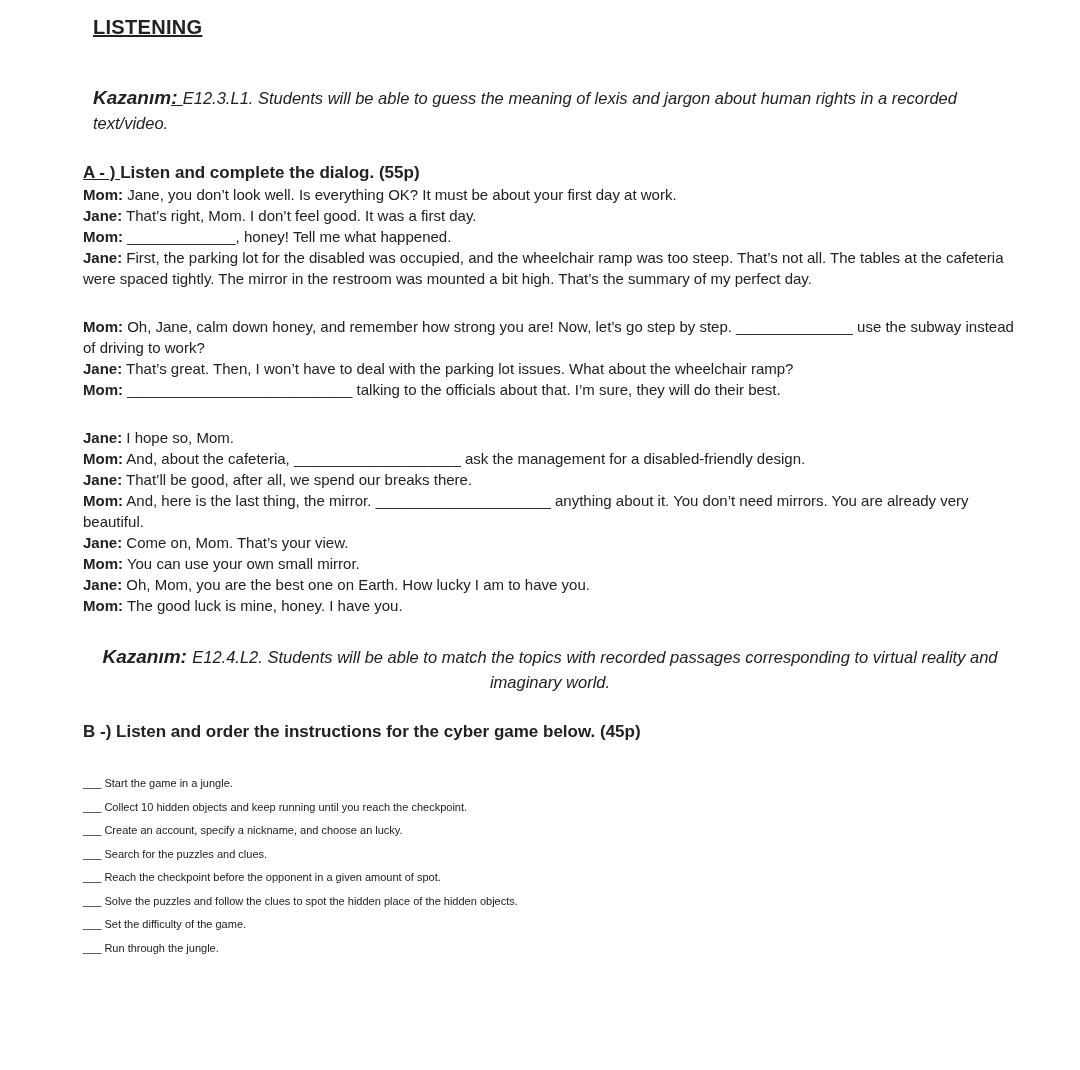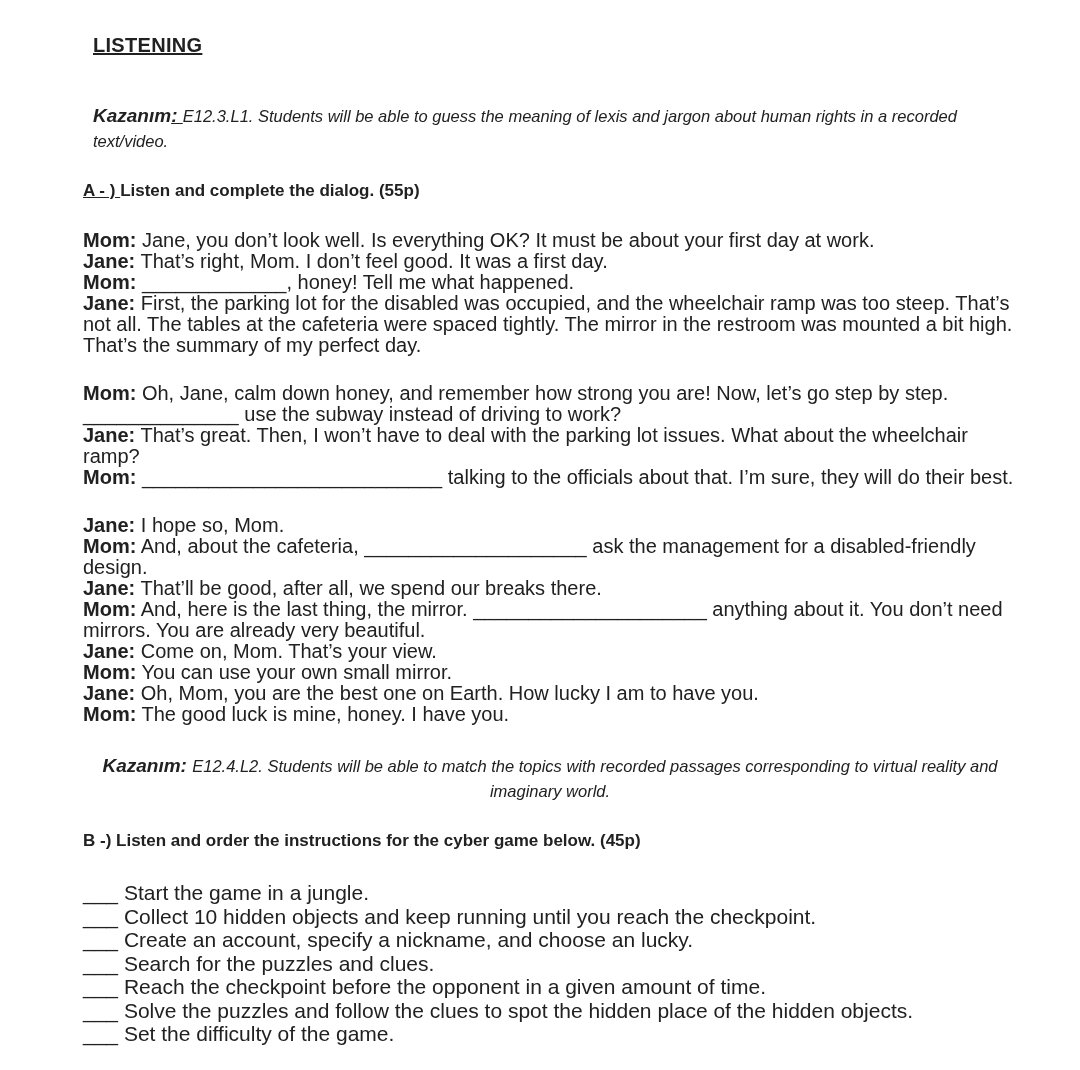--- a/index.html
+++ b/index.html
@@ -11,21 +11,21 @@
   }
   .page {
     position: relative;
     width: 1080px; height: 1070px;
     overflow: hidden;
     padding: 0 64px 0 83px;
     background: #ffffff;
   }
   .doc-title {
     display: inline-block;
-    margin: 34px 0 0 10px;
+    margin: 16px 0 0 10px;
     font-size: 20px;
     font-weight: bold;
     text-decoration: underline;
     letter-spacing: 0.3px;
   }
   .kazanim {
     font-style: italic;
     font-size: 16.5px;
     line-height: 25px;
   }
@@ -38,29 +38,28 @@
   .kz2 { margin: 28px 0 0 1px; text-align: center; }
   .sec-heading {
     font-weight: bold;
     font-size: 17px;
     line-height: 22px;
   }
   .secA { margin-top: 26px; }
   .secB { margin-top: 26px; }
   .sec-label-underline { text-decoration: underline; }
   .dialog {
-    margin-top: 28px;
-    font-size: 20px;
+    font-size: 15px;
     line-height: 21px;
   }
   .dialog .para + .para { margin-top: 27px; }
   .speaker { font-weight: bold; }
   .order-list {
     margin-top: 29px;
-    font-size: 21px;
+    font-size: 11px;
     line-height: 23.5px;
   }
   .order-blank { white-space: pre; }
 </style>
 </head>
 <body>
 
 <div class="page">
 
   <div class="doc-title">LISTENING</div>
@@ -103,18 +102,19 @@
 
   <div class="sec-heading secB">
     <span>B -) </span><span>Listen and order the instructions for the cyber game below. (45p)</span>
   </div>
 
   <div class="order-list" id="order-list">
       <div><span class="order-blank">___ </span><span>Start the game in a jungle.</span></div>
       <div><span class="order-blank">___ </span><span>Collect 10 hidden objects and keep running until you reach the checkpoint.</span></div>
       <div><span class="order-blank">___ </span><span>Create an account, specify a nickname, and choose an lucky.</span></div>
       <div><span class="order-blank">___ </span><span>Search for the puzzles and clues.</span></div>
-      <div><span class="order-blank">___ </span><span>Reach the checkpoint before the opponent in a given amount of time.</span></div>
+      <div><span class="order-blank">___ </span><span>Reach the checkpoint before the opponent in a given amount of spot.</span></div>
       <div><span class="order-blank">___ </span><span>Solve the puzzles and follow the clues to spot the hidden place of the hidden objects.</span></div>
       <div><span class="order-blank">___ </span><span>Set the difficulty of the game.</span></div>
+      <div><span class="order-blank">___ </span><span>Run through the jungle.</span></div>
     </div>
 
 </div>
 
 </body></html>

